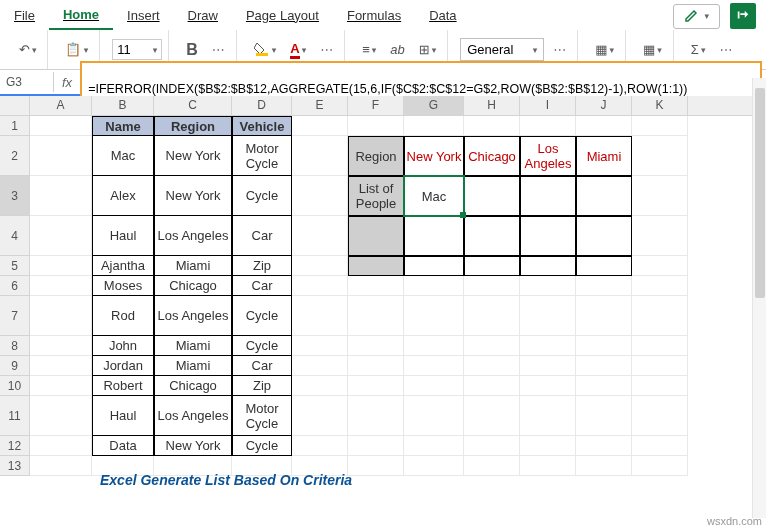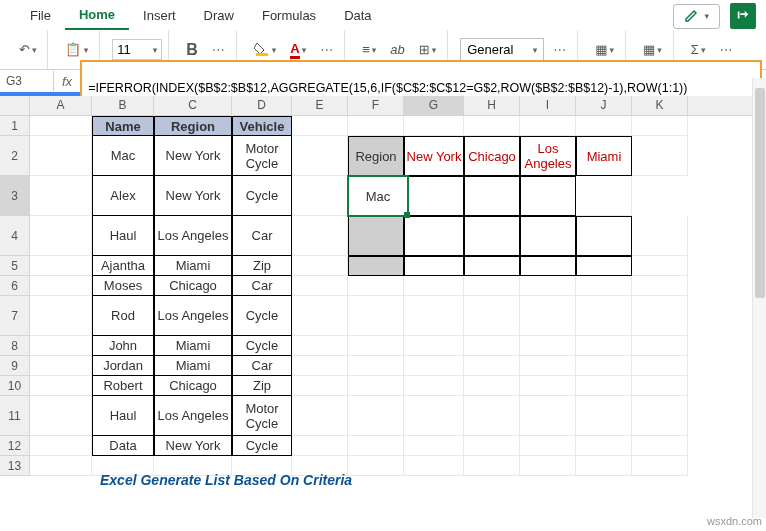--- a/index.html
+++ b/index.html
@@ -1,37 +1,37 @@
 <!DOCTYPE html>
 <html><head>
 <meta charset="utf-8">
 <style>
 * { box-sizing: border-box; margin: 0; padding: 0; font-family: "Segoe UI", Arial, sans-serif; }
 body { background: #fff; width: 766px; height: 531px; overflow: hidden; position: relative; font-size: 13px; }
 
 
-.ribbon-tabs { display: flex; align-items: center; height: 30px; padding: 0 16px; position: relative; }
+.ribbon-tabs { display: flex; align-items: center; height: 30px; padding: 0 0; position: relative; text-decoration: underline; }
 .ribbon-tabs .tab { padding: 6px 14px; cursor: pointer; color: #333; }
 .ribbon-tabs .tab.active { color: #107c41; border-bottom: 2px solid #107c41; font-weight: 600; }
 .ribbon-right { position: absolute; right: 10px; top: 3px; display: flex; gap: 10px; align-items: center; }
 .pen-box { border: 1px solid #bbb; border-radius: 3px; padding: 2px 10px; display: flex; align-items: center; gap: 4px; }
 .share-btn { background: #107c41; color: #fff; width: 26px; height: 26px; border-radius: 2px; display: flex; align-items: center; justify-content: center; }
 
 
 .toolbar { display: flex; align-items: center; height: 40px; border-bottom: 1px solid #d0d0d0; padding: 0 8px; gap: 6px; }
 .tb-group { display: flex; align-items: center; padding: 0 6px; border-right: 1px solid #e0e0e0; height: 100%; gap: 4px; }
 .tb-group:last-child { border-right: none; }
 .tb-btn { padding: 4px 5px; display: flex; align-items: center; gap: 2px; color: #555; cursor: pointer; }
 .chev { font-size: 9px; color: #666; }
 .font-size-box { border: 1px solid #ccc; padding: 2px 4px; display: flex; align-items: center; gap: 8px; width: 50px; justify-content: space-between; }
 .num-format-box { border: 1px solid #c0c0c0; padding: 3px 6px; display: flex; align-items: center; gap: 8px; width: 84px; justify-content: space-between; }
 .bold { font-weight: bold; font-size: 16px; }
 
 
-.formula-row { display: flex; align-items: center; height: 26px; border-bottom: 4px solid #3b82f6; justify-content: space-between; }
+.formula-row { display: flex; align-items: center; height: 26px; border-bottom: 2px solid #3b82f6; justify-content: space-between; }
 .name-box { width: 54px; padding: 3px 6px; border-right: 1px solid #d0d0d0; font-size: 12px; color: #555; }
 .fx-label { padding: 0 8px; font-style: italic; color: #666; }
 .formula-input { flex: 1; border: 2px solid #f0a030; padding: 19px 6px; font-size: 12.5px; background: #fff; height: 22px; margin-right: 4px; }
 
 
 .grid-wrap { position: relative; }
 .col-headers { display: flex; height: 20px; background: #f0efef; border-bottom: 1px solid #d4d4d4; }
 .corner { width: 30px; border-right: 1px solid #d4d4d4; background: #f0efef; }
 .ch { text-align: center; border-right: 1px solid #d4d4d4; font-size: 12px; color: #555; padding-top: 2px; }
 .ch.sel { background: #d6d6d6; }
@@ -62,20 +62,21 @@
 .vthumb { position: absolute; top: 10px; width: 10px; left: 2px; height: 210px; background: #cfcfcf; border-radius: 2px; }
 </style>
 </head>
 <body>
 
 <div class="ribbon-tabs">
   <div class="tab">File</div>
   <div class="tab active">Home</div>
   <div class="tab">Insert</div>
   <div class="tab">Draw</div>
+  <div class="tab">Page Layout</div>
   <div class="tab">Formulas</div>
   <div class="tab">Data</div>
   <div class="ribbon-right">
     <div class="pen-box">
       <span>
         <svg width="16" height="16" viewBox="0 0 16 16">
             <path d="M2 12l8-8 2 2-8 8H2v-2z" stroke="#107c41" stroke-width="1.5" fill="none"></path>
           </svg>
       </span>
       <span class="chev">▾</span>
@@ -227,20 +228,21 @@
         <div class="cell cJ tbl-l tbl-r tbl-t tbl-bt red-txt" style="height: 40px;">Miami</div>
         <div class="cell cK" style="height: 40px;"></div>
       </div>
       <div class="row">
         <div class="rh sel" style="height: 40px;">3</div>
         <div class="cell cA" style="height: 40px;"></div>
         <div class="cell cB tbl-l tbl-r tbl-bt" style="height: 40px;">Alex</div>
         <div class="cell cC tbl-l tbl-r tbl-bt" style="height: 40px;">New York</div>
         <div class="cell cD tbl-l tbl-r tbl-bt" style="height: 40px;">Cycle</div>
         <div class="cell cE" style="height: 40px;"></div>
+        <div class="cell cF tbl-l tbl-r tbl-t tbl-bt side-hdr" style="height: 40px;">List of People</div>
         <div class="cell cG tbl-l tbl-r tbl-t tbl-bt sel-cell" style="height: 40px;">Mac</div>
         <div class="cell cH tbl-l tbl-r tbl-t tbl-bt" style="height: 40px;"></div>
         <div class="cell cI tbl-l tbl-r tbl-t tbl-bt" style="height: 40px;"></div>
         <div class="cell cJ tbl-l tbl-r tbl-t tbl-bt" style="height: 40px;"></div>
         <div class="cell cK" style="height: 40px;"></div>
       </div>
       <div class="row">
         <div class="rh" style="height: 40px;">4</div>
         <div class="cell cA" style="height: 40px;"></div>
         <div class="cell cB tbl-l tbl-r tbl-bt" style="height: 40px;">Haul</div>

